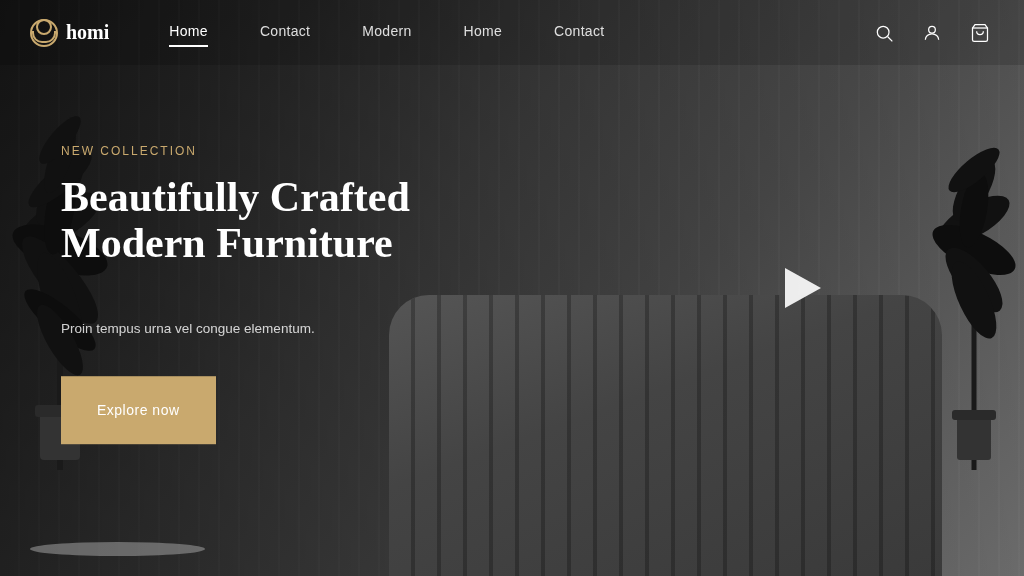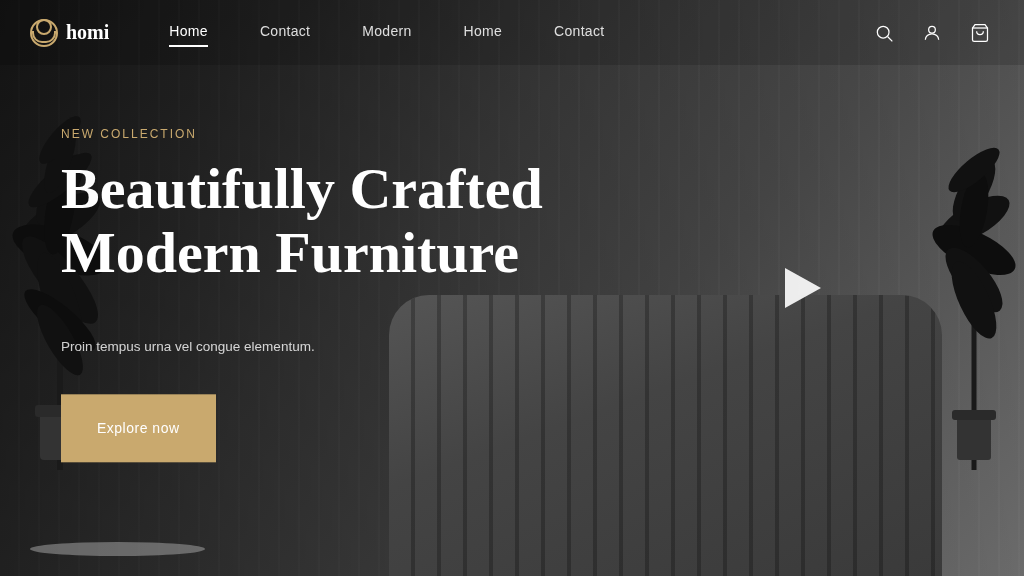--- a/index.html
+++ b/index.html
@@ -273,21 +273,21 @@
       font-size: 12px;
       letter-spacing: 2px;
       color: #c9a96e;
       text-transform: uppercase;
       margin-bottom: 16px;
       font-weight: 400;
     }
 
     .hero-title {
       font-family: 'Georgia', serif;
-      font-size: 58px;
+      font-size: 42px;
       font-weight: bold;
       color: #fff;
       line-height: 1.1;
       margin-bottom: 30px;
     }
 
     .hero-description {
       font-family: Arial, sans-serif;
       font-size: 13.5px;
       color: rgba(255,255,255,0.8);

